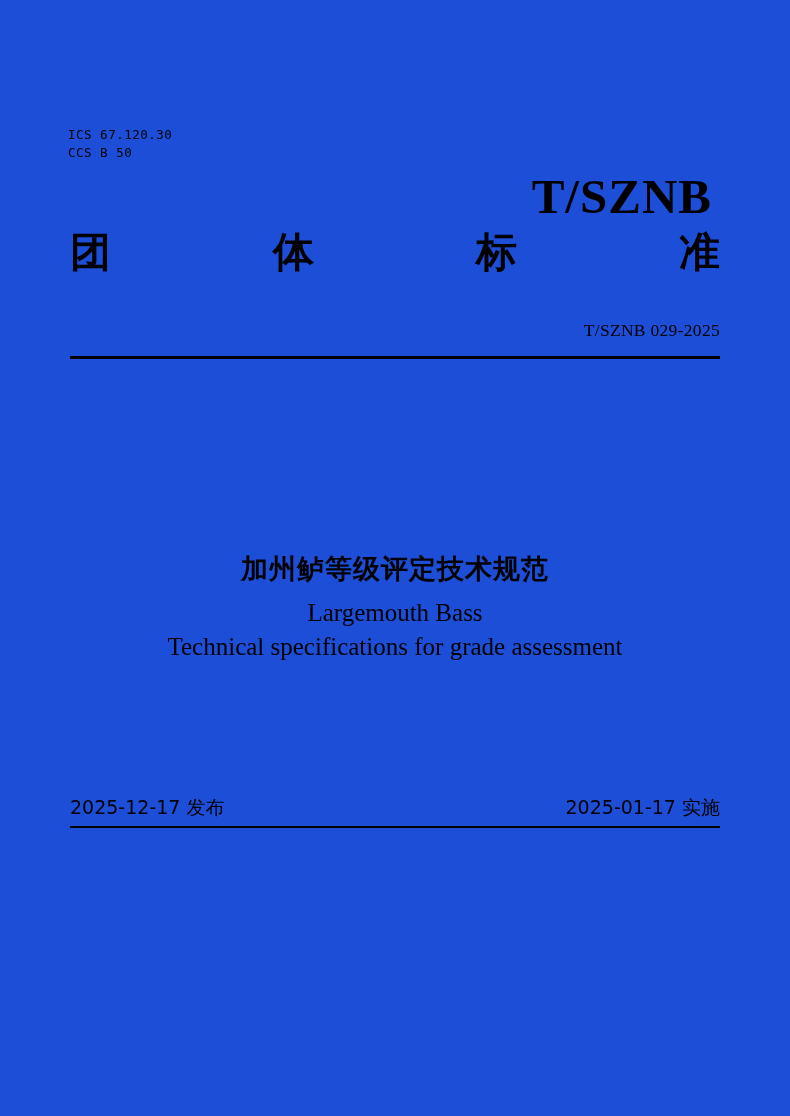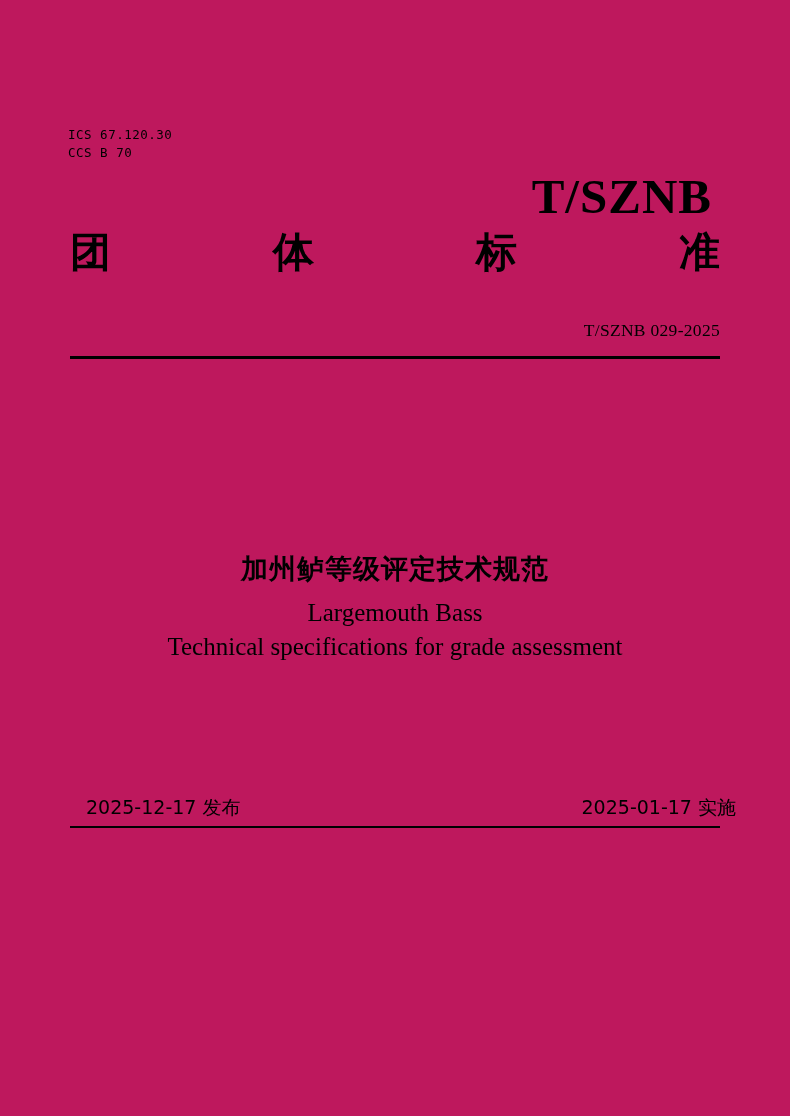--- a/index.html
+++ b/index.html
@@ -8,21 +8,21 @@
     background: #ffffff;
   }
   body {
     font-family: "Liberation Sans", sans-serif;
     color: #000000;
   }
   .page {
     position: relative;
     width: 790px;
     height: 1116px;
-    background: #be185d;
+    background: #1d4ed8;
     overflow: hidden;
     margin: 0 auto;
   }
 
   
   .codes {
     position: absolute;
     left: 68px;
     top: 126px;
     font-family: "DejaVu Sans Mono", monospace;
@@ -112,21 +112,20 @@
   .dates {
     position: absolute;
     left: 70px;
     top: 795px;
     width: 650px;
     display: flex;
     justify-content: space-between;
     font-family: "DejaVu Sans", sans-serif;
     font-size: 19px;
     color: #000;
-    margin-left: 16px;
   }
   .rule-dates {
     position: absolute;
     left: 70px;
     top: 826px;
     width: 650px;
     height: 2px;
     background: #000;
   }
 
@@ -144,21 +143,21 @@
   .issuer .org { letter-spacing: 0.5px; }
   .issuer .gap { display: inline-block; width: 42px; }
 </style>
 </head>
 <body>
 
 <div class="page">
 
   <div class="codes">
     <div>ICS 67.120.30</div>
-    <div>CCS B 70</div>
+    <div>CCS B 50</div>
   </div>
 
   <div class="mark">T/SZNB</div>
 
   <div class="tuanti">
     <span>团</span>
     <span>体</span>
     <span>标</span>
     <span>准</span>
   </div>

